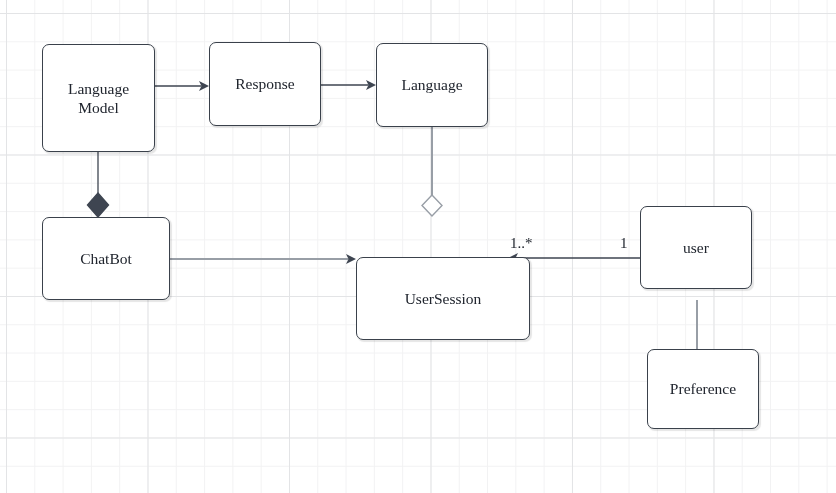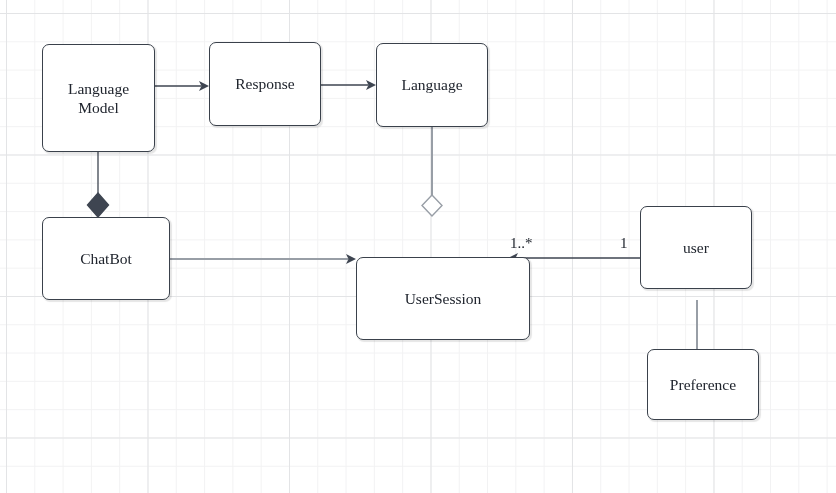--- a/index.html
+++ b/index.html
@@ -90,21 +90,21 @@
       </div>
       <div class="node" style="left: 42px; top: 217px; width: 128px; height: 83px; align-items: center;">
         <span>ChatBot</span>
       </div>
       <div class="node" style="left: 356px; top: 217px; width: 174px; height: 83px; margin-top: 40px;">
         <span>UserSession</span>
       </div>
       <div class="node" style="left: 640px; top: 206px; width: 112px; height: 83px;">
         <span>user</span>
       </div>
-      <div class="node" style="left: 647px; top: 349px; width: 112px; height: 71px; text-align: right;">
+      <div class="node" style="left: 647px; top: 349px; width: 112px; height: 80px; text-align: right;">
         <span>Preference</span>
       </div>
     </div>
   <div id="labels-layer">
       <div class="edge-label" style="left: 510px; top: 235px;">1..*</div>
       <div class="edge-label" style="left: 620px; top: 235px;">1</div>
     </div>
 </div>
 
 </body></html>

